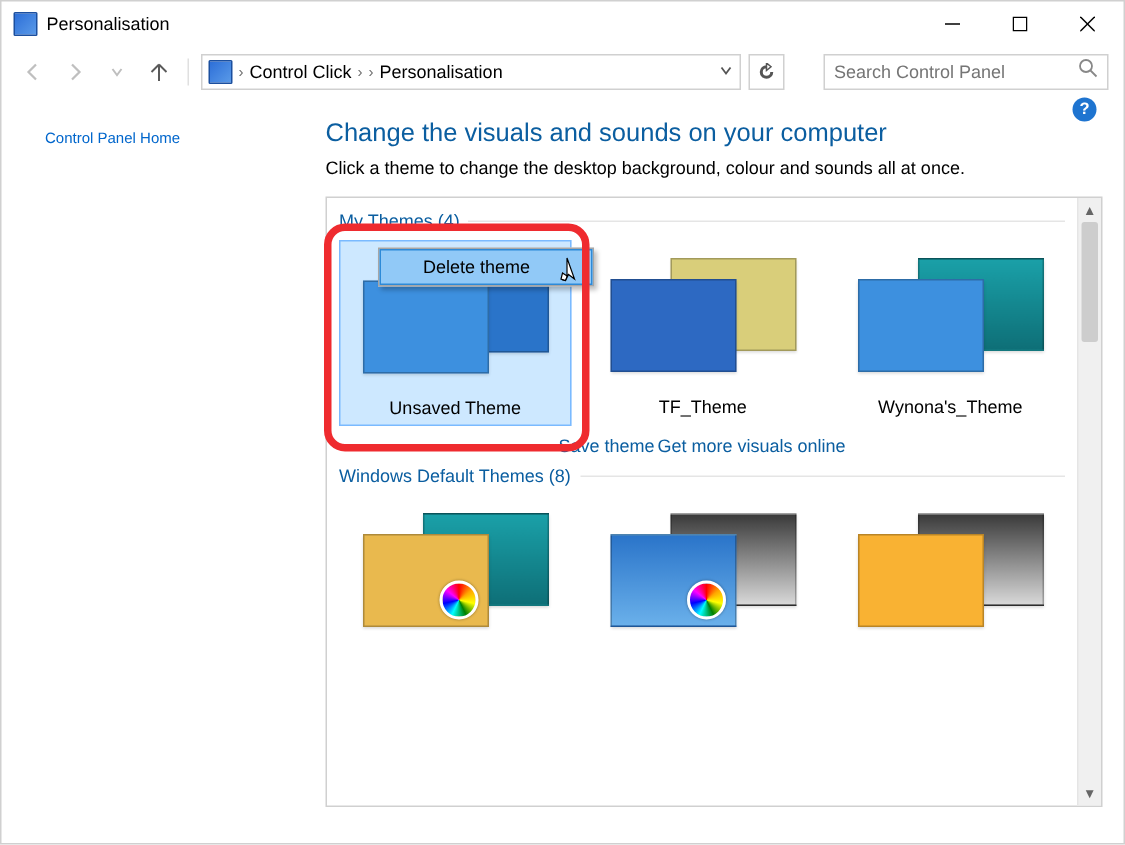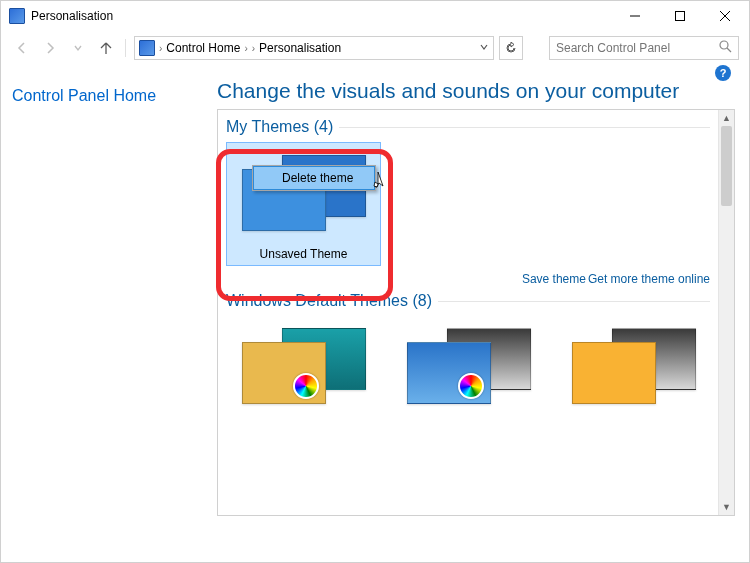--- a/index.html
+++ b/index.html
@@ -24,35 +24,35 @@
   .address .addr-icon { width: 16px; height: 16px; background: linear-gradient(135deg,#2d6fd8 0%,#5a9ae8 100%); border:1px solid #1b4f9f; border-radius:1px; }
   .address .flex { flex:1; }
   .address .drop { color:#555; }
   .refresh-btn { width: 24px; height: 24px; border: 1px solid #d0d0d0; display:flex; align-items:center; justify-content:center; margin-left:-1px; }
   .search { width: 190px; height: 24px; border: 1px solid #d0d0d0; display: flex; align-items: center; padding: 0 6px; margin-left: 20px; }
   .search input { border: none; outline: none; flex: 1; font-size: 12px; color: #777; background: transparent; }
   .search .mag { color: #777; }
 
   
   .body { display: flex; height: calc(563px - 64px - 2px); }
-  .leftnav { width: 210px; padding: 22px 0 0 11px; font-size: 16px; }
+  .leftnav { width: 210px; padding: 22px 0 0 29px; font-size: 10px; }
   .leftnav a { color: #0066cc; }
   .main { flex: 1; padding: 14px 14px 0 6px; position: relative; }
   .help-icon { position: absolute; top: 0; right: 18px; width: 16px; height: 16px; background: #1e74d0; border-radius: 50%; color: #fff; font-size: 11px; font-weight: bold; display:flex; align-items:center; justify-content:center; }
 
-  .heading { color: #0b5ea0; font-size: 21px; font-weight: 400; margin-bottom: 6px; }
+  .heading { color: #0b5ea0; font-size: 17px; font-weight: 400; margin-bottom: 6px; }
   .subtext { font-size: 12px; color: #000; margin-bottom: 12px; }
 
   .panel { border: 1px solid #d0d0d0; height: 407px; position: relative; overflow: hidden; }
   .panel-inner { padding: 4px 8px 0 8px; height: 100%; overflow: hidden; }
   .scrollbar { position: absolute; right: 0; top: 0; bottom: 0; width: 16px; background: #f0f0f0; border-left: 1px solid #e5e5e5; }
   .scroll-arrow { height: 16px; display:flex; align-items:center; justify-content:center; color:#666; font-size:9px; }
   .scroll-thumb { position:absolute; top:16px; left:2px; right:2px; height:80px; background:#cdcdcd; border-radius:2px; }
 
-  .section-hdr { font-size: 16px; color: #0b5ea0; margin: 4px 0 6px 0; display:flex; align-items:center; gap:6px; }
+  .section-hdr { font-size: 12px; color: #0b5ea0; margin: 4px 0 6px 0; display:flex; align-items:center; gap:6px; }
   .section-hdr .line { flex:1; height:1px; background:#e5e5e5; margin-right:16px; }
 
   .themes-row { display: flex; flex-wrap: wrap; gap: 10px; }
   .theme { width: 155px; display: flex; flex-direction: column; align-items: center; padding: 4px; }
   .theme.selected { background: #cde8ff; border: 1px solid #7abaff; }
   .thumb-wrap { width: 124px; height: 86px; position: relative; margin-top: 8px; margin-bottom: 4px; }
   .thumb-back { position: absolute; left: 40px; top: 0; width: 84px; height: 62px; border: 1px solid rgba(0,0,0,.25); box-shadow: 0 1px 2px rgba(0,0,0,.15); }
   .thumb-front { position: absolute; left: 0; top: 14px; width: 84px; height: 62px; border: 1px solid rgba(0,0,0,.25); box-shadow: 0 1px 2px rgba(0,0,0,.15); }
   .theme-name { font-size: 12px; text-align: right; margin-top: 2px; }
 
@@ -65,25 +65,25 @@
   .t3-front { background: #2d69c2; }
   .t4-back { background: linear-gradient(#1aa0a8,#0e6f77); }
   .t4-front { background: #3d90df; }
   .d1 { background: linear-gradient(#1aa0a8,#0e6f77); }
   .d2 { background: #e9b94e; }
   .d3 { background: linear-gradient(#3a3a3a,#d8d8d8); }
   .d4 { background: linear-gradient(#2a74c9,#6ab0ea); }
   .d5 { background: #f9b233; }
   .paint { position:absolute; bottom:4px; right:6px; width:26px; height:26px; border-radius:50%; background: conic-gradient(red,orange,yellow,green,cyan,blue,magenta,red); border:2px solid #fff; box-shadow:0 0 2px rgba(0,0,0,.4); }
 
-  .links-row { display:flex; justify-content:flex-end; gap:2px; margin: 6px 16px 6px 0; }
+  .links-row { display:flex; justify-content:center; gap:2px; margin: 6px 16px 6px 0; }
   .links-row a { font-size:12px; color:#0b5ea0; }
 
   
-  .context-menu { position: absolute; left: 251px; top: 164px; width: 124px; border: 1px solid #a6a6a6; background: #f0f0f0; box-shadow: 2px 2px 3px rgba(0,0,0,.25); }
+  .context-menu { position: absolute; left: 251px; top: 164px; width: 144px; border: 1px solid #a6a6a6; background: #f0f0f0; box-shadow: 2px 2px 3px rgba(0,0,0,.25); }
   .context-menu .item { font-size: 12px; padding: 4px 10px 4px 28px; background: #91c9f7; border: 1px solid #2d8ad8; }
 
   
   .redbox { position: absolute; left: 215px; top: 148px; width: 177px; height: 152px; border: 5px solid #ef2b2f; border-radius: 14px; pointer-events: none; }
 
   
   .cursor { position: absolute; left: 371px; top: 170px; pointer-events:none; }
 </style>
 </head>
 <body>
@@ -128,21 +128,21 @@
   </div>
   <div class="nav-up">
     <svg width="16" height="16">
         <path d="M8 3 L3 8 M8 3 L13 8 M8 3 L8 14" fill="none" stroke="#5a5a5a" stroke-width="1.3"></path>
       </svg>
   </div>
   <div class="nav-sep"></div>
   <div class="address">
     <div class="addr-icon"></div>
     <span class="chev">›</span>
-    <span class="crumb">Control Home</span>
+    <span class="crumb">Control Click</span>
     <span class="chev">›</span>
     <span class="chev">›</span>
     <span class="crumb">Personalisation</span>
     <div class="flex"></div>
     <span class="drop">
       <svg width="10" height="10">
           <path d="M2 3 L5 7 L8 3" fill="none" stroke="#555" stroke-width="1.2"></path>
         </svg>
     </span>
   </div>
@@ -163,41 +163,56 @@
 </div>
 
 <div class="body">
   <div class="leftnav">
     <a>Control Panel Home</a>
   </div>
 
   <div class="main">
     <div class="help-icon">?</div>
     <div class="heading">Change the visuals and sounds on your computer</div>
+    <div class="subtext">Click a theme to change the desktop background, colour and sounds all at once.</div>
 
     <div class="panel">
       <div class="panel-inner">
         <div class="section-hdr">
           <span>My Themes (4)</span>
           <div class="line"></div>
         </div>
 
         <div class="themes-row">
           <div class="theme selected">
             <div class="thumb-wrap">
               <div class="thumb-back t1-back"></div>
               <div class="thumb-front t1-front"></div>
             </div>
             <div class="theme-name">Unsaved Theme</div>
           </div>
+          <div class="theme">
+            <div class="thumb-wrap">
+              <div class="thumb-back t3-back"></div>
+              <div class="thumb-front t3-front"></div>
+            </div>
+            <div class="theme-name">TF_Theme</div>
+          </div>
+          <div class="theme">
+            <div class="thumb-wrap">
+              <div class="thumb-back t4-back"></div>
+              <div class="thumb-front t4-front"></div>
+            </div>
+            <div class="theme-name">Wynona's_Theme</div>
+          </div>
         </div>
 
         <div class="links-row">
           <a>Save theme</a>
-          <a>Get more theme online</a>
+          <a>Get more visuals online</a>
         </div>
 
         <div class="section-hdr">
           <span>Windows Default Themes (8)</span>
           <div class="line"></div>
         </div>
 
         <div class="themes-row">
           <div class="theme">
             <div class="thumb-wrap">

